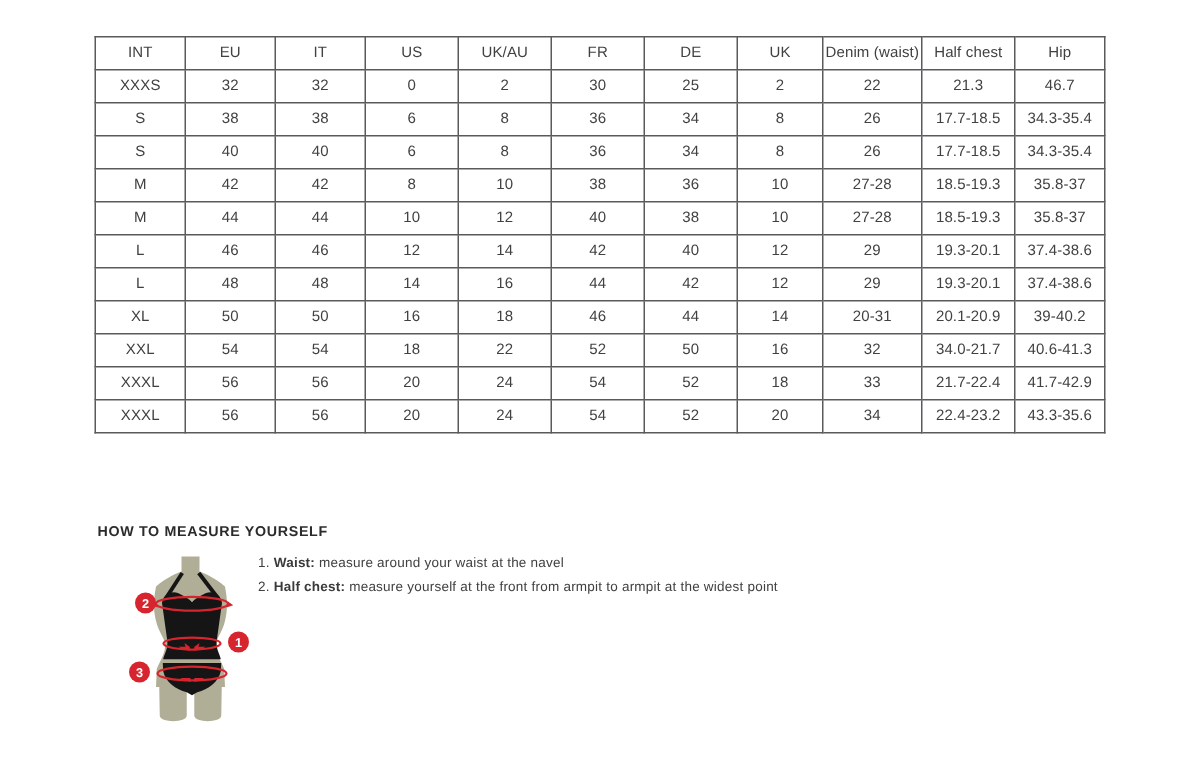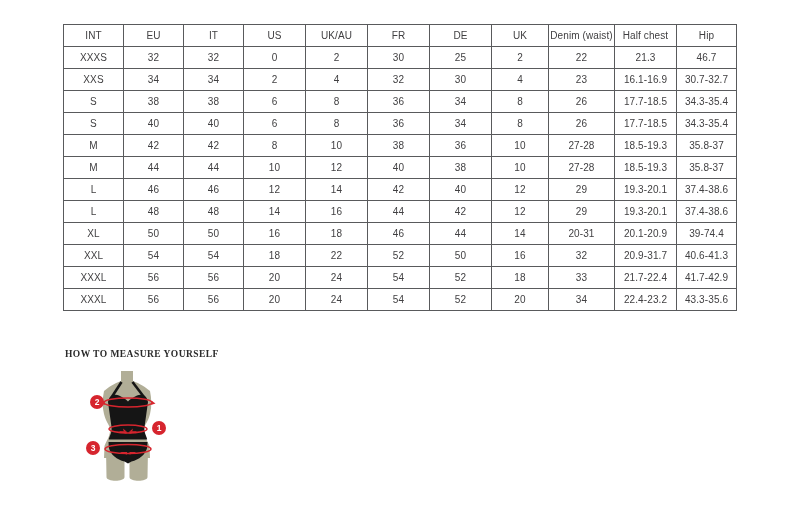--- a/index.html
+++ b/index.html
@@ -13,21 +13,21 @@
     border-collapse:collapse;table-layout:fixed;
   }
   .size-table th,.size-table td{
     border:1px solid #595a5c;height:21px;padding:0;
     font-size:10px;font-weight:400;text-align:center;vertical-align:middle;
     color:#414042;letter-spacing:0.1px;white-space:nowrap;overflow:hidden;
   }
   
   .measure-heading{
     position:absolute;left:65px;top:349px;margin:0;
-    font-size:9.5px;font-weight:700;letter-spacing:0.45px;color:#2b2b2b;font-family:Liberation Serif, serif;
+    font-size:9.5px;font-weight:700;letter-spacing:0.45px;color:#2b2b2b;
   }
   .figure-wrap{position:absolute;left:77px;top:369px;width:100px;height:118px;}
   .steps{
     position:absolute;left:172px;top:371px;margin:0;padding:0;list-style:none;
   }
   .steps li{
     font-size:9px;line-height:9.5px;margin:0 0 6.5px 0;color:#414042;letter-spacing:0.15px;
   }
   .steps li b{font-weight:700;color:#3a3a3c;}
 </style>
@@ -71,33 +71,20 @@
         <td>0</td>
         <td>2</td>
         <td>30</td>
         <td>25</td>
         <td>2</td>
         <td>22</td>
         <td>21.3</td>
         <td>46.7</td>
       </tr>
       <tr>
-        <td>XXS</td>
-        <td>34</td>
-        <td>34</td>
-        <td>2</td>
-        <td>4</td>
-        <td>32</td>
-        <td>30</td>
-        <td>4</td>
-        <td>23</td>
-        <td>16.1-16.9</td>
-        <td>30.7-32.7</td>
-      </tr>
-      <tr>
         <td>S</td>
         <td>38</td>
         <td>38</td>
         <td>6</td>
         <td>8</td>
         <td>36</td>
         <td>34</td>
         <td>8</td>
         <td>26</td>
         <td>17.7-18.5</td>
@@ -172,33 +159,33 @@
         <td>XL</td>
         <td>50</td>
         <td>50</td>
         <td>16</td>
         <td>18</td>
         <td>46</td>
         <td>44</td>
         <td>14</td>
         <td>20-31</td>
         <td>20.1-20.9</td>
-        <td>39-74.4</td>
+        <td>39-40.2</td>
       </tr>
       <tr>
         <td>XXL</td>
         <td>54</td>
         <td>54</td>
         <td>18</td>
         <td>22</td>
         <td>52</td>
         <td>50</td>
         <td>16</td>
         <td>32</td>
-        <td>20.9-31.7</td>
+        <td>34.0-21.7</td>
         <td>40.6-41.3</td>
       </tr>
       <tr>
         <td>XXXL</td>
         <td>56</td>
         <td>56</td>
         <td>20</td>
         <td>24</td>
         <td>54</td>
         <td>52</td>
@@ -272,13 +259,21 @@
       <text x="20" y="36" fill="#ffffff">2</text>
       <circle cx="82" cy="59" r="7" fill="#d6252e"></circle>
       <text x="82" y="62" fill="#ffffff">1</text>
       <circle cx="16" cy="79" r="7" fill="#d6252e"></circle>
       <text x="16" y="82" fill="#ffffff">3</text>
     </g>
   </svg>
 </div>
 
 <ol class="steps">
+  <li>
+    <span>1.</span>
+    <b>Waist:</b><span> measure around your waist at the navel</span>
+  </li>
+  <li>
+    <span>2.</span>
+    <b>Half chest:</b><span> measure yourself at the front from armpit to armpit at the widest point</span>
+  </li>
 </ol>
 
 </body></html>

